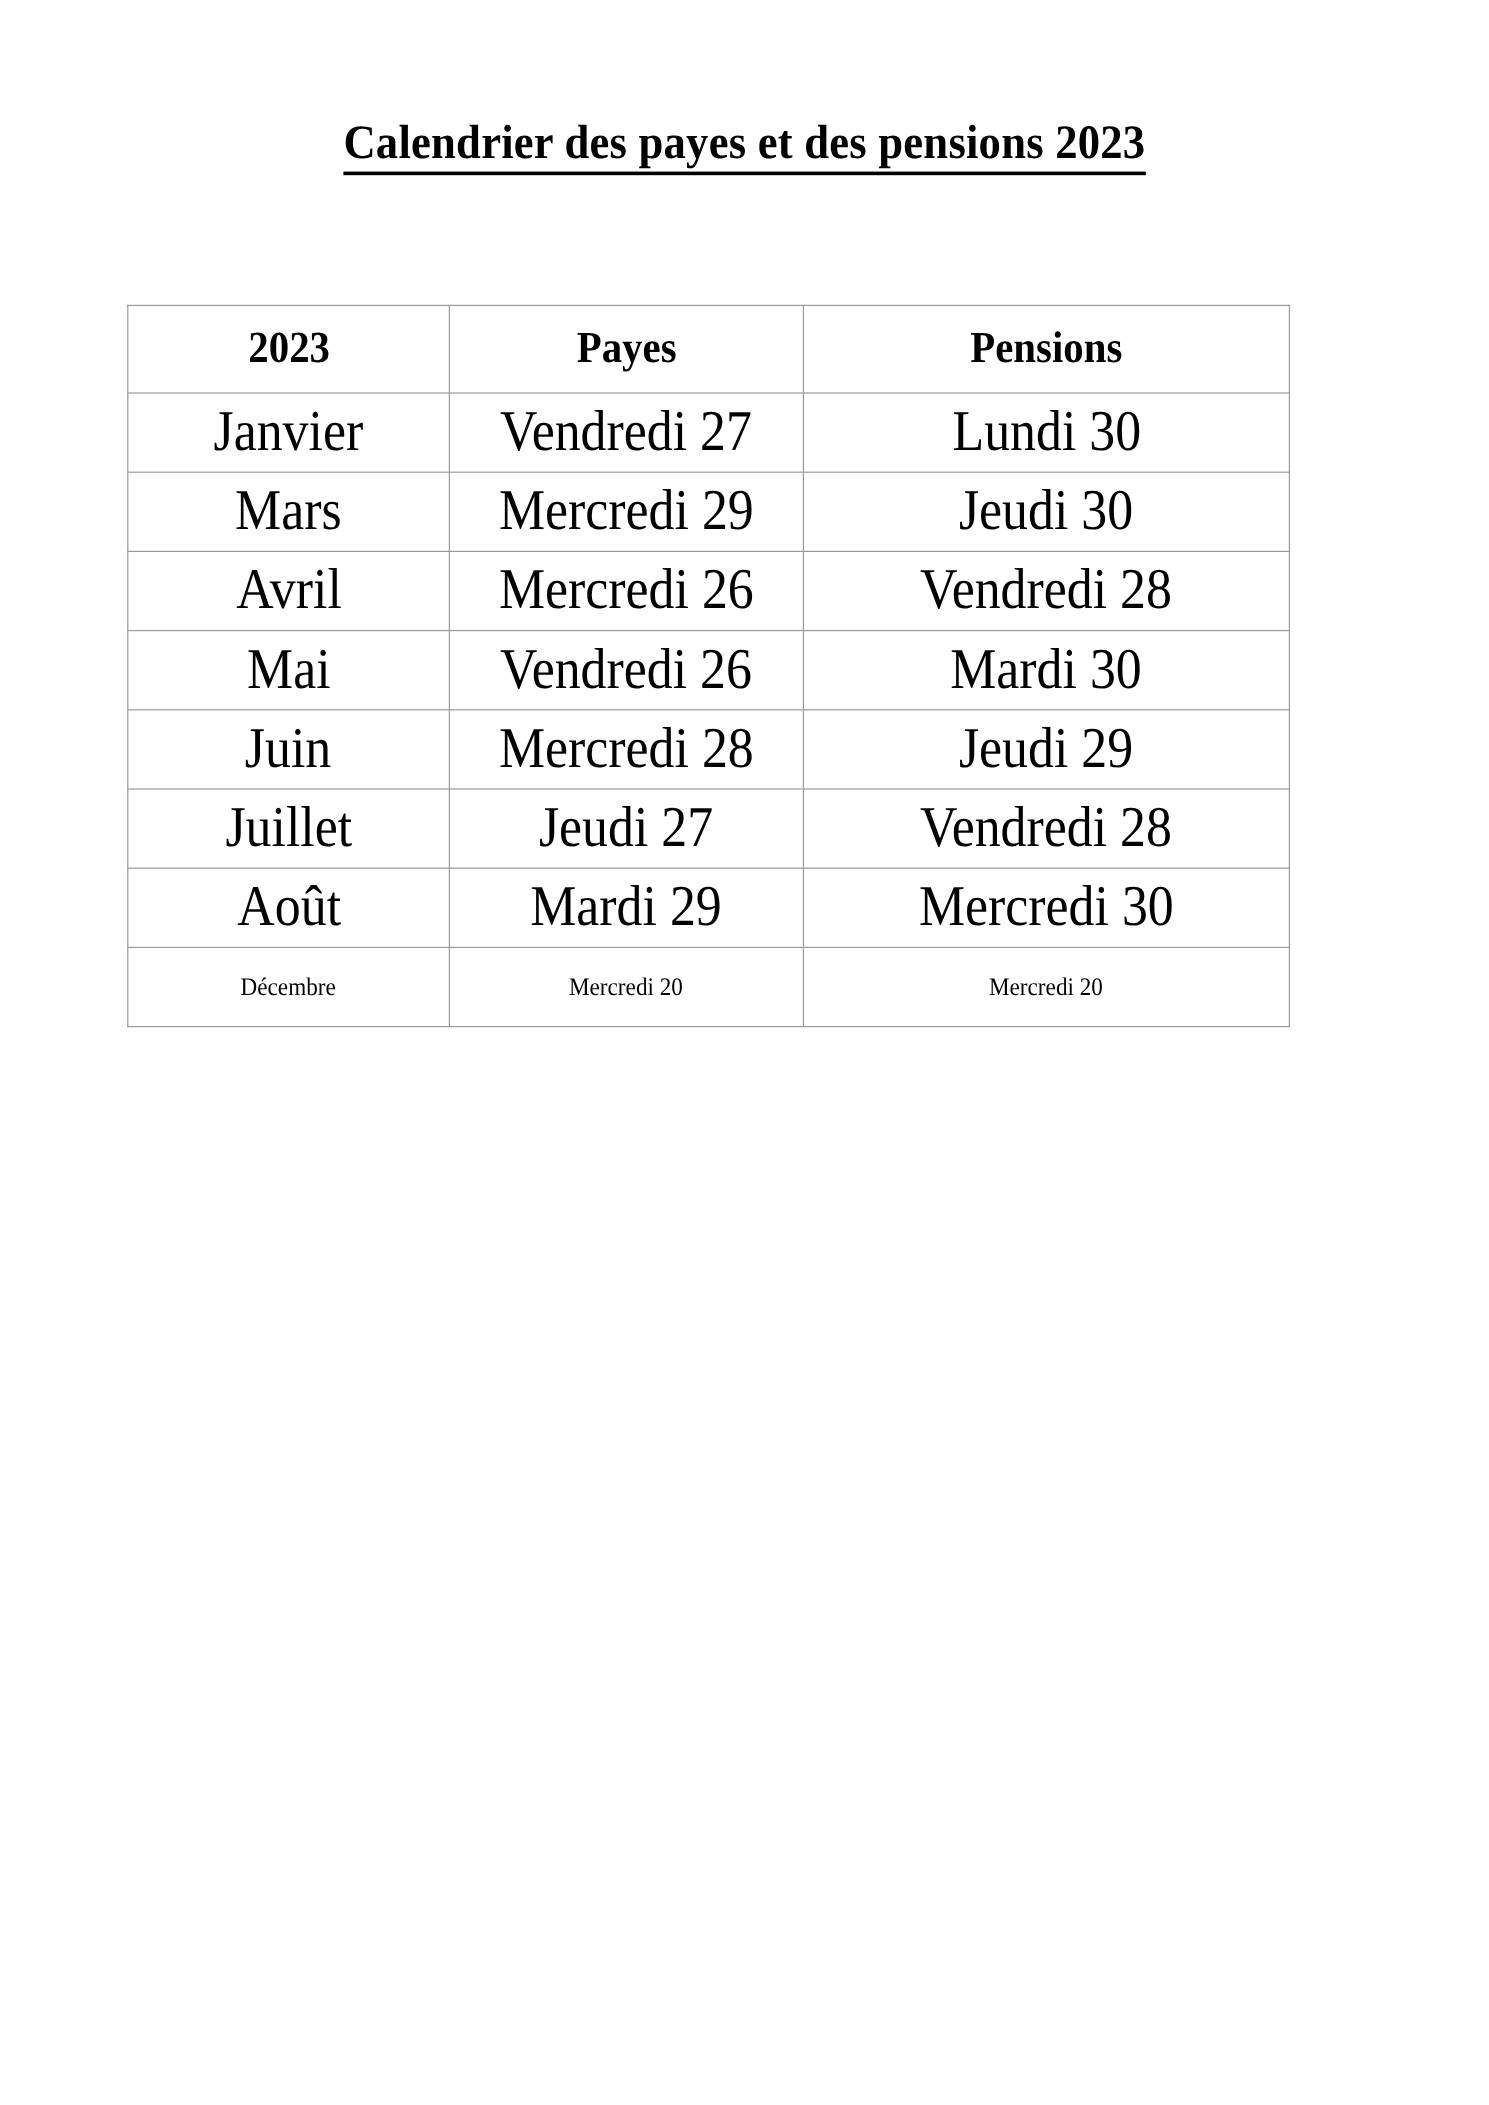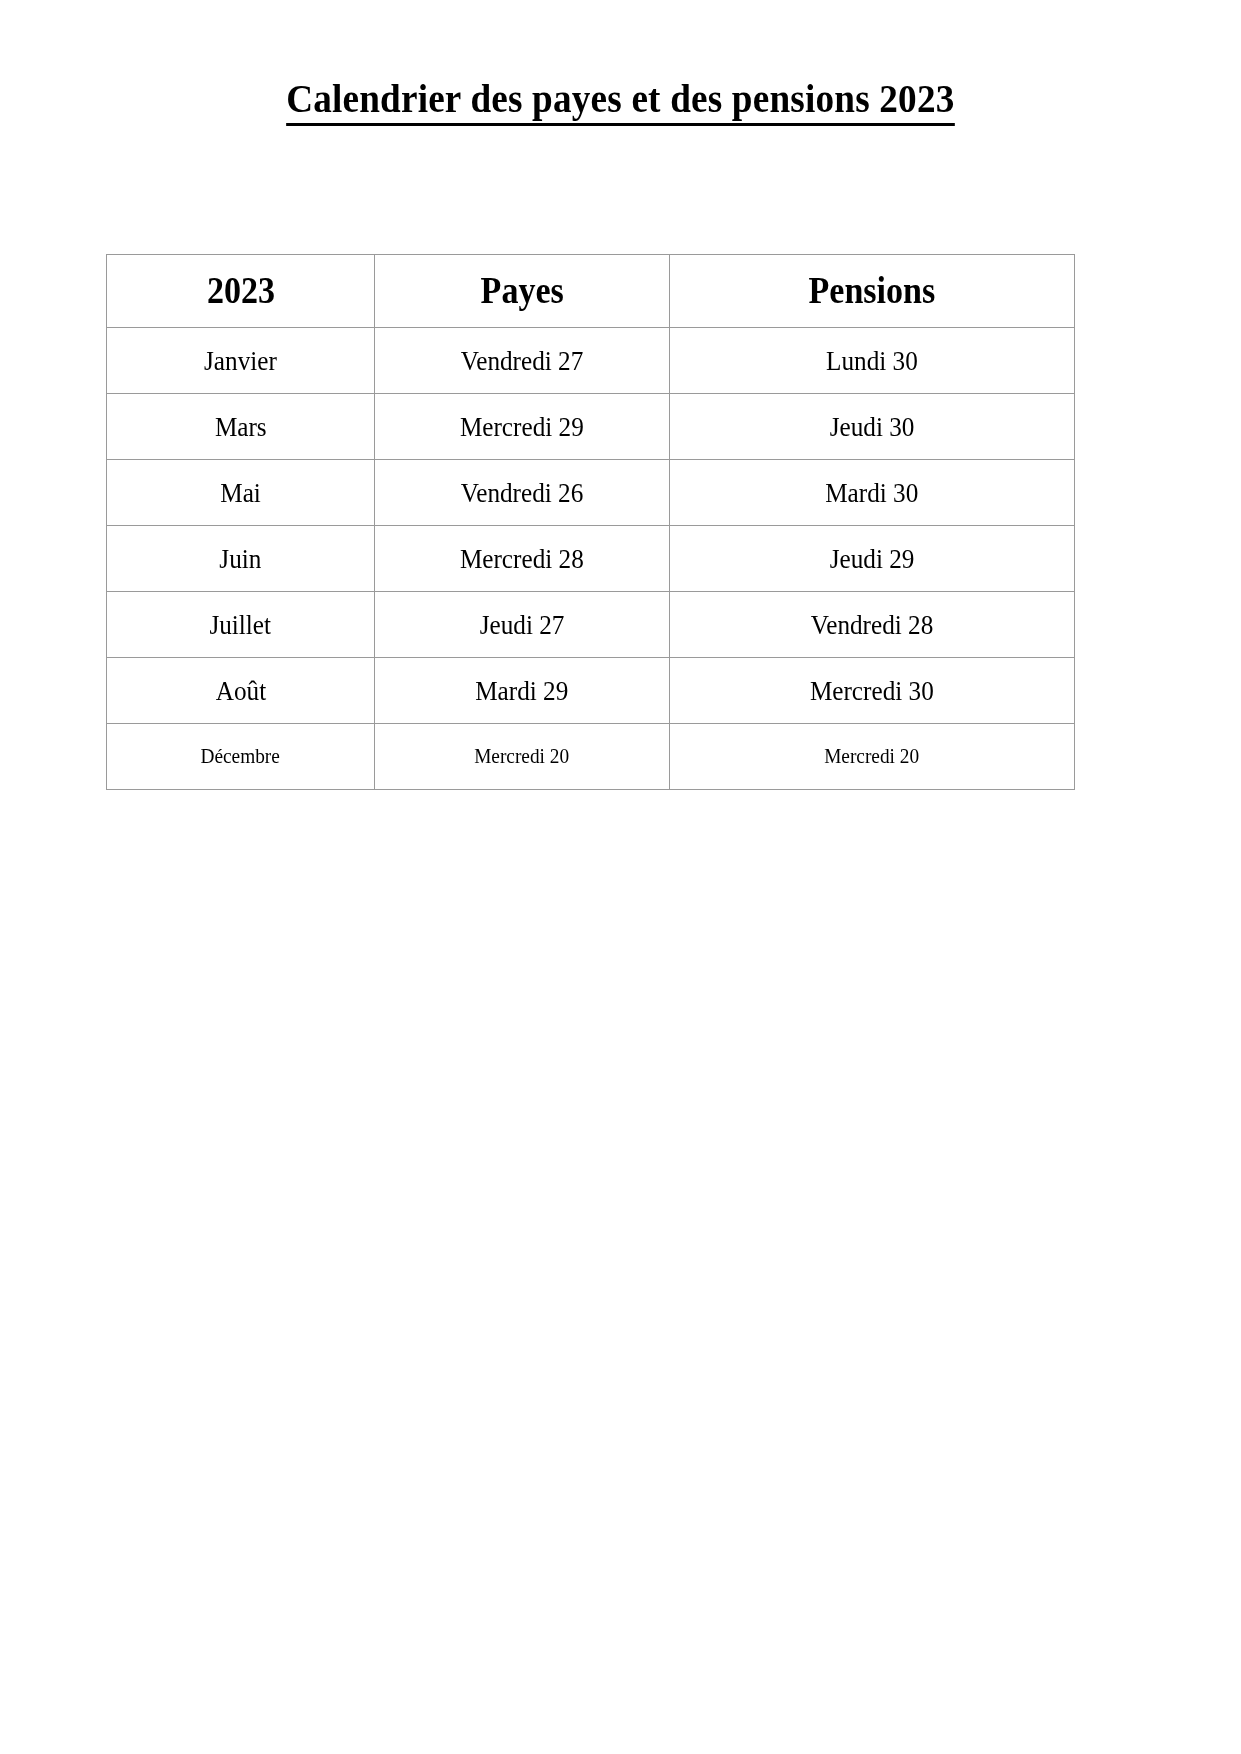--- a/index.html
+++ b/index.html
@@ -21,21 +21,21 @@
     width: 1241px;
     height: 1754px;
     position: relative;
     box-sizing: border-box;
   }
 
   
   .title-block {
     width: 100%;
     text-align: center;
-    padding-top: 48px;
+    padding-top: 68px;
   }
   .doc-title {
     display: inline-block;
     font-size: 40px;
     font-weight: bold;
     letter-spacing: 0.2px;
     line-height: 1.18;
     border-bottom: 3px solid #000000;
     padding-bottom: 1px;
     transform: scaleX(0.93);
@@ -73,21 +73,21 @@
     font-weight: bold;
   }
   thead th .hd {
     display: inline-block;
     transform: scaleX(0.92);
     transform-origin: center;
   }
 
   tbody td {
     height: 65px;
-    font-size: 28px;
+    font-size: 48px;
     font-weight: normal;
   }
   tbody td .cv {
     display: inline-block;
     transform: scaleX(0.9);
     transform-origin: center;
     white-space: nowrap;
   }
   
   tbody tr.small-row td {
@@ -131,20 +131,25 @@
           <td><span class="cv">Janvier</span></td>
           <td><span class="cv">Vendredi 27</span></td>
           <td><span class="cv">Lundi 30</span></td>
         </tr>
         <tr>
           <td><span class="cv">Mars</span></td>
           <td><span class="cv">Mercredi 29</span></td>
           <td><span class="cv">Jeudi 30</span></td>
         </tr>
         <tr>
+          <td><span class="cv">Avril</span></td>
+          <td><span class="cv">Mercredi 26</span></td>
+          <td><span class="cv">Vendredi 28</span></td>
+        </tr>
+        <tr>
           <td><span class="cv">Mai</span></td>
           <td><span class="cv">Vendredi 26</span></td>
           <td><span class="cv">Mardi 30</span></td>
         </tr>
         <tr>
           <td><span class="cv">Juin</span></td>
           <td><span class="cv">Mercredi 28</span></td>
           <td><span class="cv">Jeudi 29</span></td>
         </tr>
         <tr>

